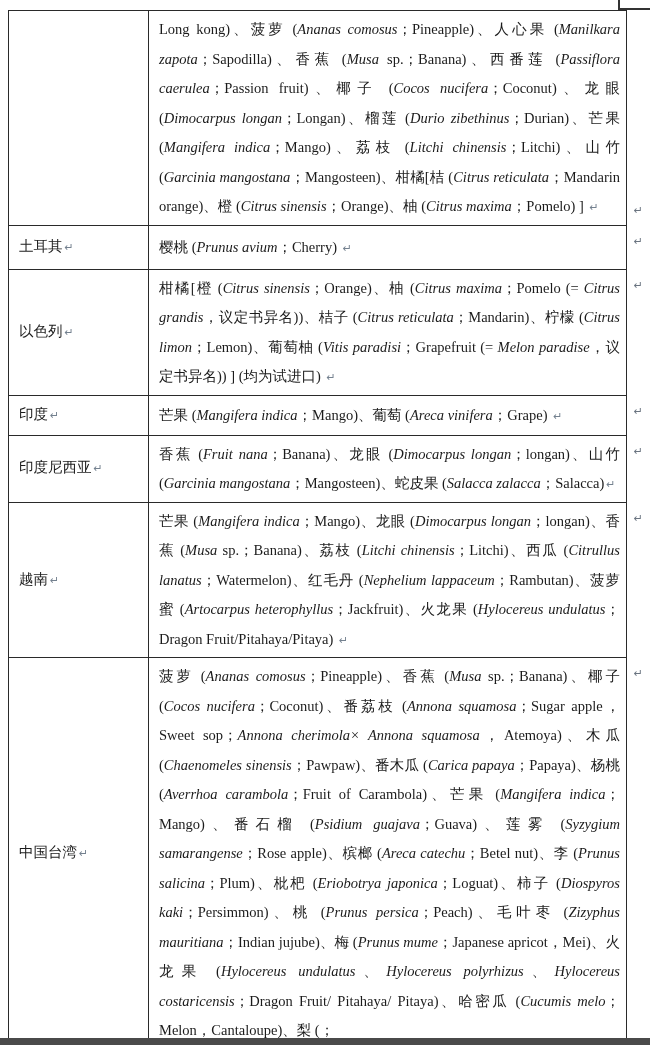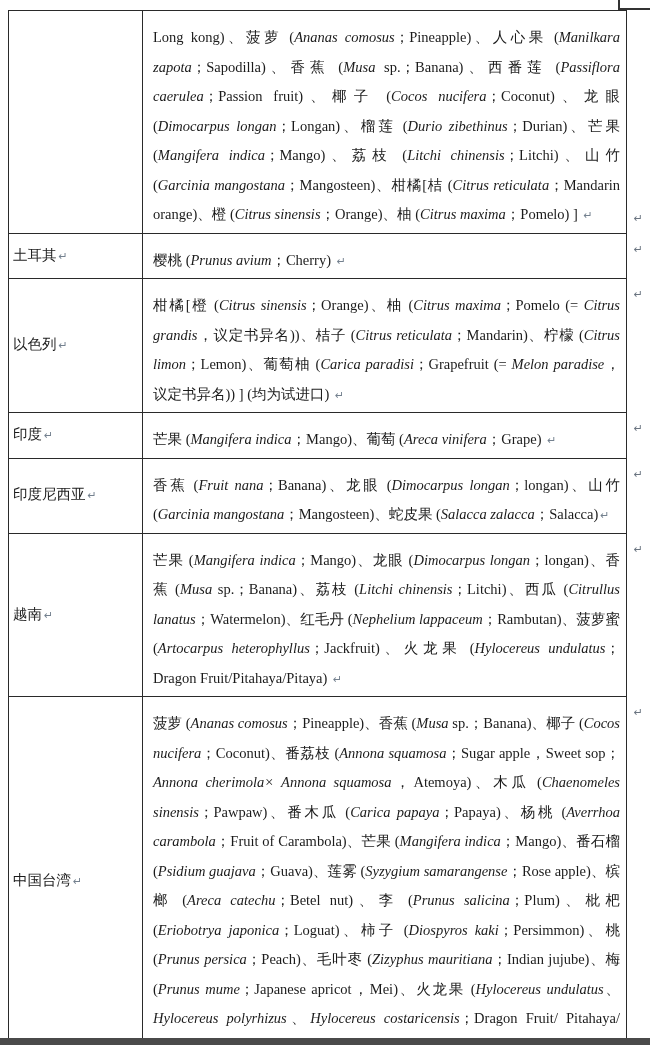--- a/index.html
+++ b/index.html
@@ -19,25 +19,25 @@
   }
   td{
     border:1px solid #2a2a2a;
     vertical-align:middle;
     font-size:14.5px;
     line-height:29.5px;
     word-break:break-word;
   }
   td.country{
     width:127px;
-    padding:2px 2px 2px 4px;
+    padding:2px 2px 2px 10px;
     text-align:left;
   }
   td.fruits{
-    padding:12px 6px 2px 10px;
+    padding:4px 6px 2px 10px;
     text-align:justify;
     position:relative;
   }
   tr.r1{height:207px}
   tr.r2{height:44px}
   tr.r3{height:48px}
   tr.r4{height:123px}
   tr.r5{height:40px}
   tr.r6{height:64px}
   tr.r7{height:145px}
@@ -83,21 +83,21 @@
       <tr class="r1">
         <td class="country"></td>
         <td class="fruits"><span>Long kong)、菠萝 (<i>Ananas comosus</i>；Pineapple)、人心果 (<i>Manilkara zapota</i>；Sapodilla)、香蕉 (<i>Musa</i> sp.；Banana)、西番莲 (<i>Passiflora caerulea</i>；Passion fruit)、椰子 (<i>Cocos nucifera</i>；Coconut)、龙眼 (<i>Dimocarpus longan</i>；Longan)、榴莲 (<i>Durio zibethinus</i>；Durian)、芒果 (<i>Mangifera indica</i>；Mango)、荔枝 (<i>Litchi chinensis</i>；Litchi)、山竹 (<i>Garcinia mangostana</i>；Mangosteen)、柑橘[桔 (<i>Citrus reticulata</i>；Mandarin orange)、橙 (<i>Citrus sinensis</i>；Orange)、柚 (<i>Citrus maxima</i>；Pomelo) ] <span class="fmt-mark">↵</span></span><span class="row-end re-bot">↵</span></td>
       </tr>
       <tr class="r2">
         <td class="country">土耳其<span class="fmt-mark">↵</span></td>
         <td class="fruits"><span>樱桃 (<i>Prunus avium</i>；Cherry) <span class="fmt-mark">↵</span></span><span class="row-end re-top">↵</span></td>
       </tr>
       <tr class="r4">
         <td class="country">以色列<span class="fmt-mark">↵</span></td>
-        <td class="fruits"><span>柑橘[橙 (<i>Citrus sinensis</i>；Orange)、柚 (<i>Citrus maxima</i>；Pomelo (= <i>Citrus grandis</i>，议定书异名))、桔子 (<i>Citrus reticulata</i>；Mandarin)、柠檬 (<i>Citrus limon</i>；Lemon)、葡萄柚 (<i>Carica paradisi</i>；Grapefruit (= <i>Melon paradise</i>，议定书异名)) ] (均为试进口) <span class="fmt-mark">↵</span></span><span class="row-end re-top">↵</span></td>
+        <td class="fruits"><span>柑橘[橙 (<i>Citrus sinensis</i>；Orange)、柚 (<i>Citrus maxima</i>；Pomelo (= <i>Citrus grandis</i>，议定书异名))、桔子 (<i>Citrus reticulata</i>；Mandarin)、柠檬 (<i>Citrus limon</i>；Lemon)、葡萄柚 (<i>Vitis paradisi</i>；Grapefruit (= <i>Melon paradise</i>，议定书异名)) ] (均为试进口) <span class="fmt-mark">↵</span></span><span class="row-end re-top">↵</span></td>
       </tr>
       <tr class="r5">
         <td class="country">印度<span class="fmt-mark">↵</span></td>
         <td class="fruits"><span>芒果 (<i>Mangifera indica</i>；Mango)、葡萄 (<i>Areca vinifera</i>；Grape) <span class="fmt-mark">↵</span></span><span class="row-end re-top">↵</span></td>
       </tr>
       <tr class="r6">
         <td class="country">印度尼西亚<span class="fmt-mark">↵</span></td>
         <td class="fruits"><span>香蕉 (<i>Fruit nana</i>；Banana)、龙眼 (<i>Dimocarpus longan</i>；longan)、山竹 (<i>Garcinia mangostana</i>；Mangosteen)、蛇皮果 (<i>Salacca zalacca</i>；Salacca)<span class="fmt-mark">↵</span></span><span class="row-end re-top">↵</span></td>
       </tr>
       <tr class="r7">

